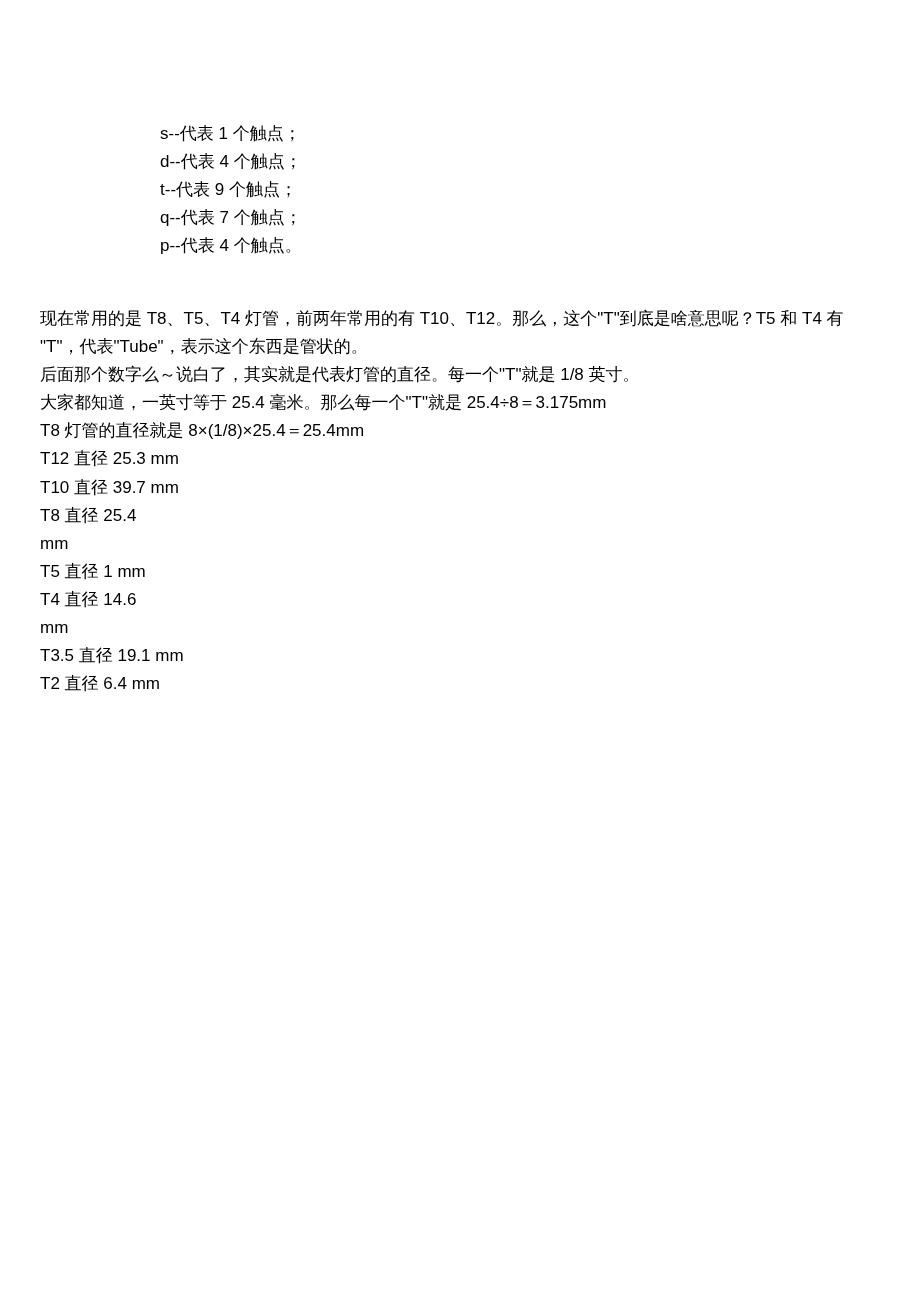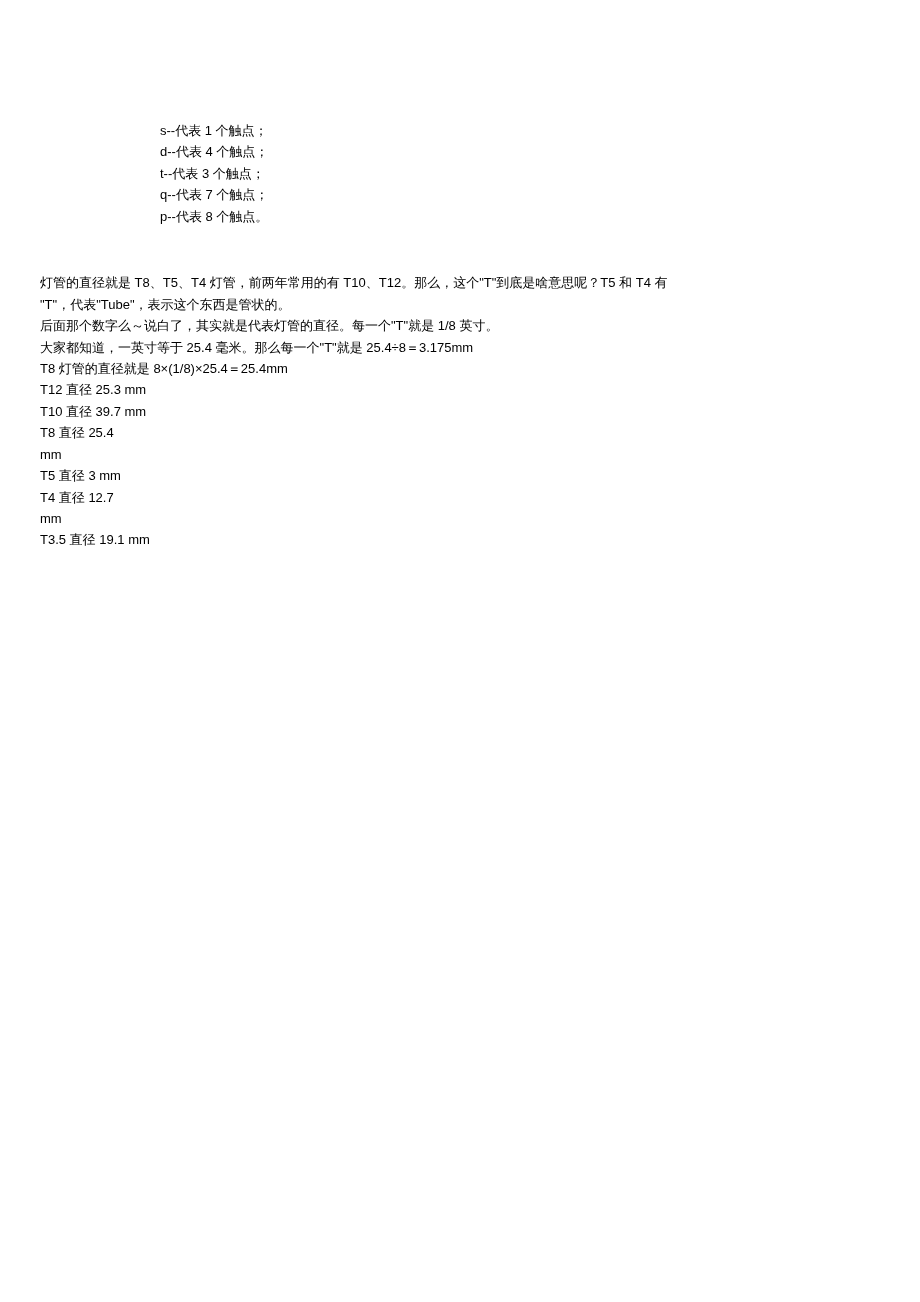--- a/index.html
+++ b/index.html
@@ -6,21 +6,21 @@
       margin: 0;
       padding: 0;
       background: #ffffff;
       font-family: "Microsoft YaHei", "SimSun", Arial, sans-serif;
       width: 920px;
       height: 1302px;
       box-sizing: border-box;
     }
     .content {
       padding: 120px 40px 0 40px;
-      font-size: 13px;
+      font-size: 17px;
       line-height: 1.65;
       color: #000000;
     }
     .indented-block {
       padding-left: 120px;
       margin-bottom: 45px;
     }
     .indented-block p {
       margin: 0;
     }
@@ -28,32 +28,33 @@
       margin: 0;
     }
   </style>
 </head>
 <body>
 
 <div class="content">
   <div class="indented-block">
     <p>s--代表 1 个触点；</p>
     <p>d--代表 4 个触点；</p>
-    <p>t--代表 3 个触点；</p>
+    <p>t--代表 9 个触点；</p>
     <p>q--代表 7 个触点；</p>
-    <p>p--代表 8 个触点。</p>
+    <p>p--代表 4 个触点。</p>
   </div>
   <div class="main-text">
-    <p>灯管的直径就是 T8、T5、T4 灯管，前两年常用的有 T10、T12。那么，这个"T"到底是啥意思呢？T5 和 T4 有</p>
+    <p>现在常用的是 T8、T5、T4 灯管，前两年常用的有 T10、T12。那么，这个"T"到底是啥意思呢？T5 和 T4 有</p>
     <p>"T"，代表"Tube"，表示这个东西是管状的。</p>
     <p>后面那个数字么～说白了，其实就是代表灯管的直径。每一个"T"就是 1/8 英寸。</p>
     <p>大家都知道，一英寸等于 25.4 毫米。那么每一个"T"就是 25.4÷8＝3.175mm</p>
     <p>T8 灯管的直径就是 8×(1/8)×25.4＝25.4mm</p>
     <p>T12 直径 25.3 mm</p>
     <p>T10 直径 39.7 mm</p>
     <p>T8 直径 25.4</p>
     <p>mm</p>
-    <p>T5 直径 3 mm</p>
-    <p>T4 直径 12.7</p>
+    <p>T5 直径 1 mm</p>
+    <p>T4 直径 14.6</p>
     <p>mm</p>
     <p>T3.5 直径 19.1 mm</p>
+    <p>T2 直径 6.4 mm</p>
   </div>
 </div>
 
 </body></html>

